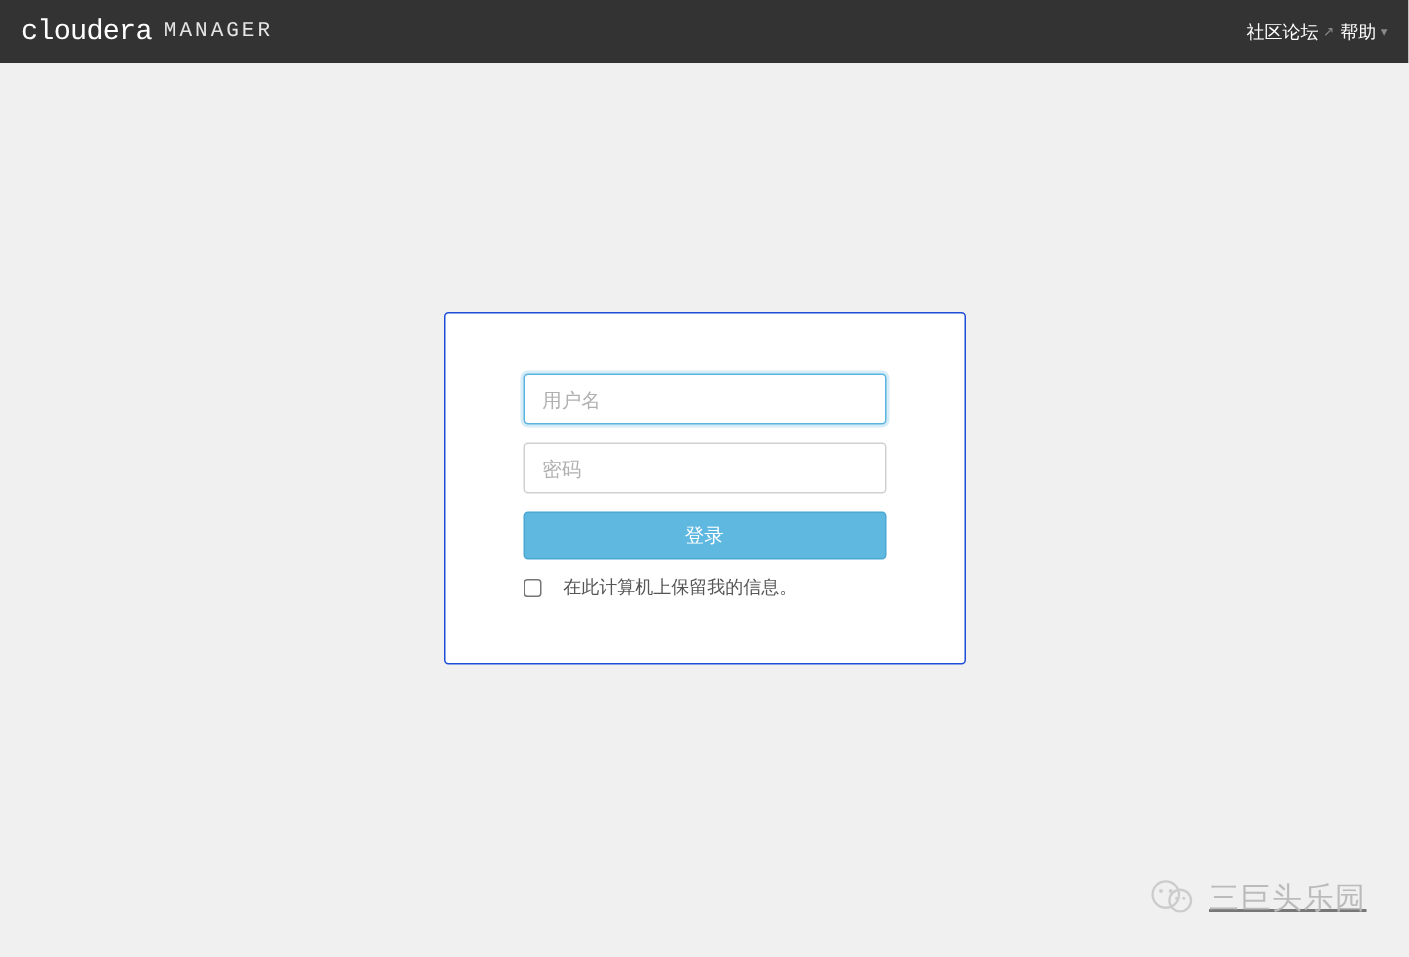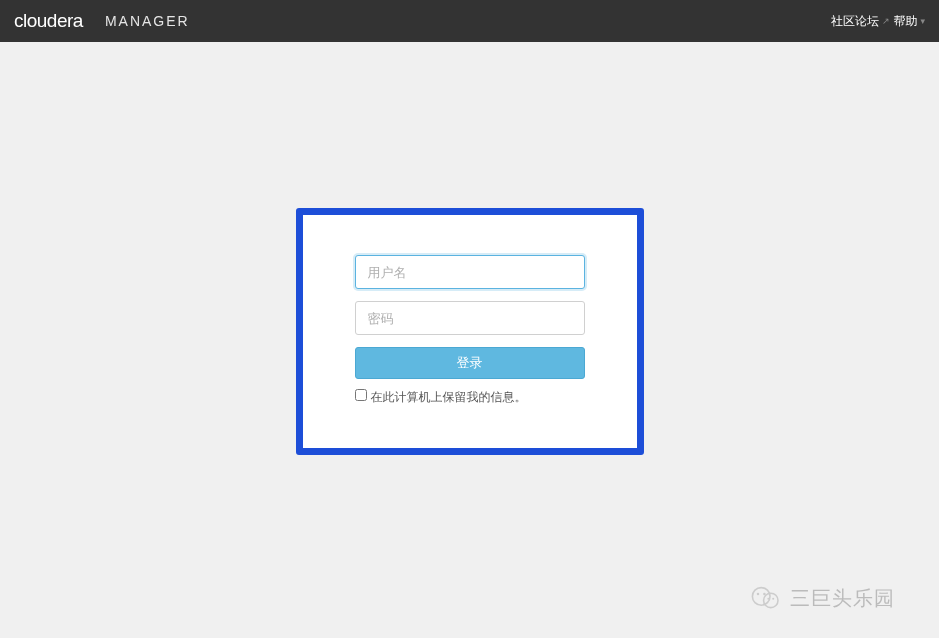--- a/index.html
+++ b/index.html
@@ -19,21 +19,22 @@
       background: #333333;
       height: 42px;
       display: flex;
       align-items: center;
       justify-content: space-between;
       padding: 0 14px;
     }
     .logo {
       display: flex;
       align-items: center;
-      gap: 22px;
+      gap: 8px;
+      font-family: Liberation Mono, monospace;
     }
     .logo-cloudera {
       color: #ffffff;
       font-size: 19px;
       font-weight: 400;
       letter-spacing: -0.5px;
     }
     .logo-manager {
       color: #e5e5e5;
       font-size: 14px;
@@ -52,21 +53,21 @@
       align-items: center;
       gap: 3px;
     }
     .nav-link-caret {
       color: #888;
       font-size: 9px;
     }
     .login-container {
       width: 348px;
       background: #ffffff;
-      border: 7px solid #1d4ed8;
+      border: 1px solid #1d4ed8;
       border-radius: 3px;
       position: absolute;
       left: 50%;
       top: 208px;
       transform: translateX(-50%);
       padding: 40px 52px 42px 52px;
     }
     .input-field {
       width: 100%;
       height: 34px;
@@ -91,41 +92,42 @@
       background: #5fb8e0;
       border: 1px solid #4ba8d3;
       border-radius: 3px;
       color: #ffffff;
       font-size: 13px;
       cursor: pointer;
       margin-bottom: 10px;
     }
     .remember-row {
       display: flex;
-      align-items: flex-start;
-      gap: 4px;
+      align-items: center;
+      gap: 15px;
     }
     .remember-checkbox {
       width: 12px;
       height: 12px;
       cursor: pointer;
     }
     .remember-label {
       font-size: 12px;
       color: #555;
       cursor: pointer;
     }
     .watermark {
       position: absolute;
       bottom: 24px;
-      right: 44px;
+      right: 28px;
       display: flex;
       align-items: center;
       gap: 8px;
       opacity: 0.5;
+      text-decoration: underline;
     }
     .watermark-icon {
       width: 32px;
       height: 32px;
     }
     .watermark-text {
       color: #888;
       font-size: 20px;
       font-weight: 500;
       letter-spacing: 1px;

